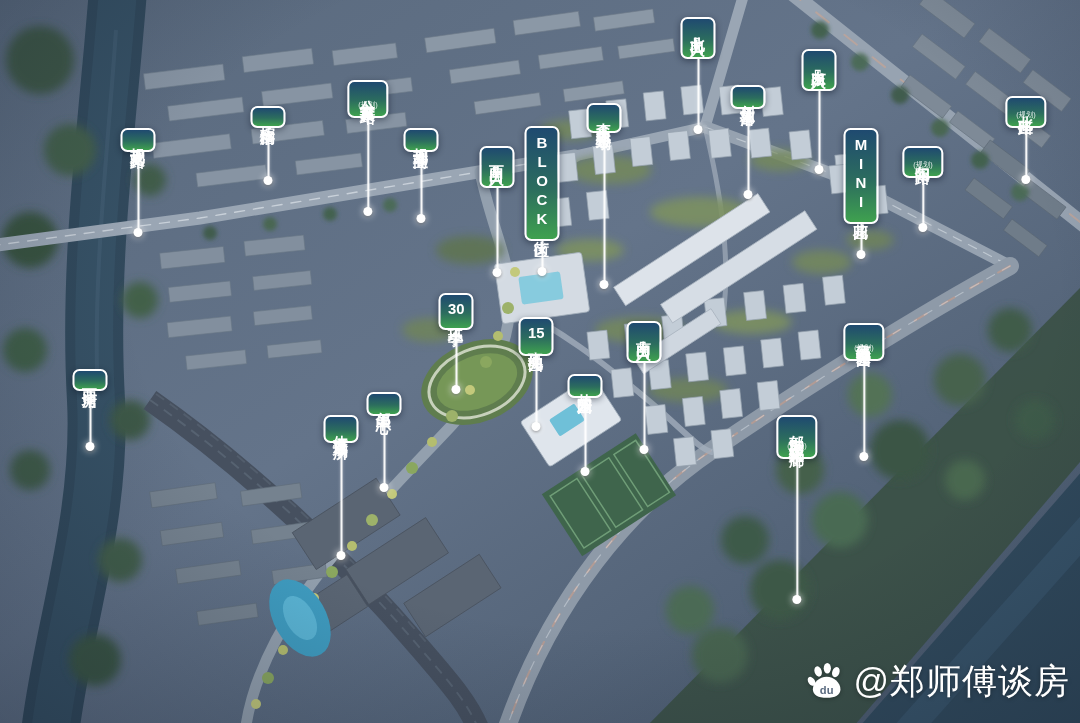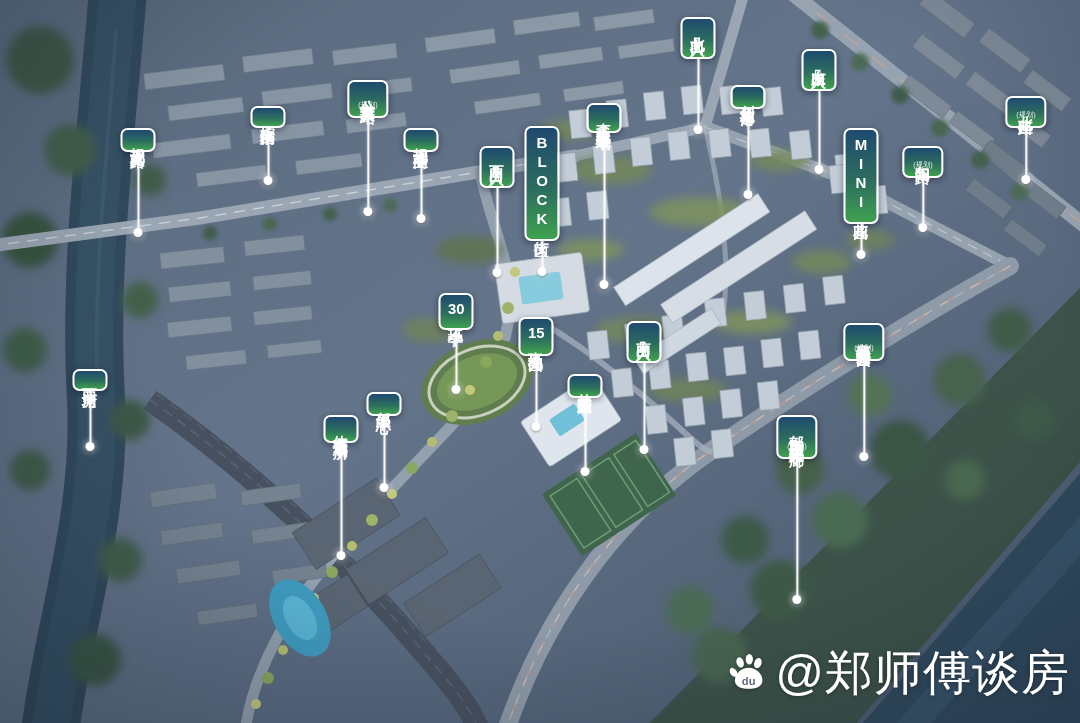--- a/index.html
+++ b/index.html
@@ -22,21 +22,21 @@
   .note{color:rgba(255,255,255,.88);font-size:8px;line-height:10px;letter-spacing:0;
         writing-mode:horizontal-tb;transform:scale(.92);}
   .exit-ic{width:14px;height:14px;margin:3px 0 1px;}
   .leader{width:2px;background:var(--leader,#fff);opacity:.95;
           box-shadow:0 0 3px rgba(255,255,255,.5);}
   .dot{width:9px;height:9px;border-radius:50%;background:#fff;margin-top:-1px;
        box-shadow:0 0 7px rgba(255,255,255,.9),0 1px 3px rgba(0,0,0,.5);}
   .watermark{position:absolute;right:10px;bottom:18px;z-index:6;display:flex;
              align-items:center;gap:6px;}
   .watermark .paw{width:42px;height:42px;filter:drop-shadow(0 1px 2px rgba(0,0,0,.3));}
-  .wm-text{color:var(--watermark-text,#fff);font-size:48px;font-weight:500;
+  .wm-text{color:var(--watermark-text,#fff);font-size:35px;font-weight:500;
            letter-spacing:1px;text-shadow:0 1px 4px rgba(0,0,0,.35);}
 </style>
 </head>
 <body>
 
 <div class="stage">
 
 <svg class="bg" viewBox="0 0 1080 723" aria-hidden="true">
   <defs>
     <linearGradient id="base" x1="0" y1="0" x2="1" y2="1">

